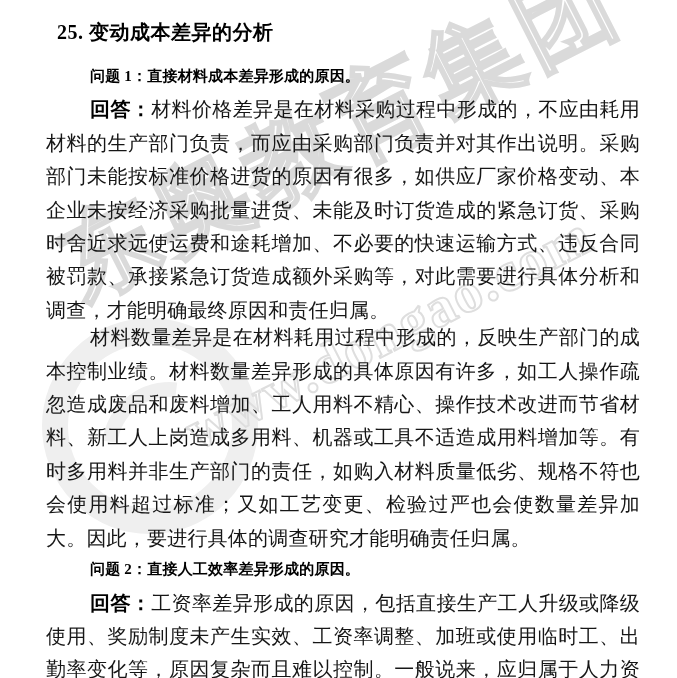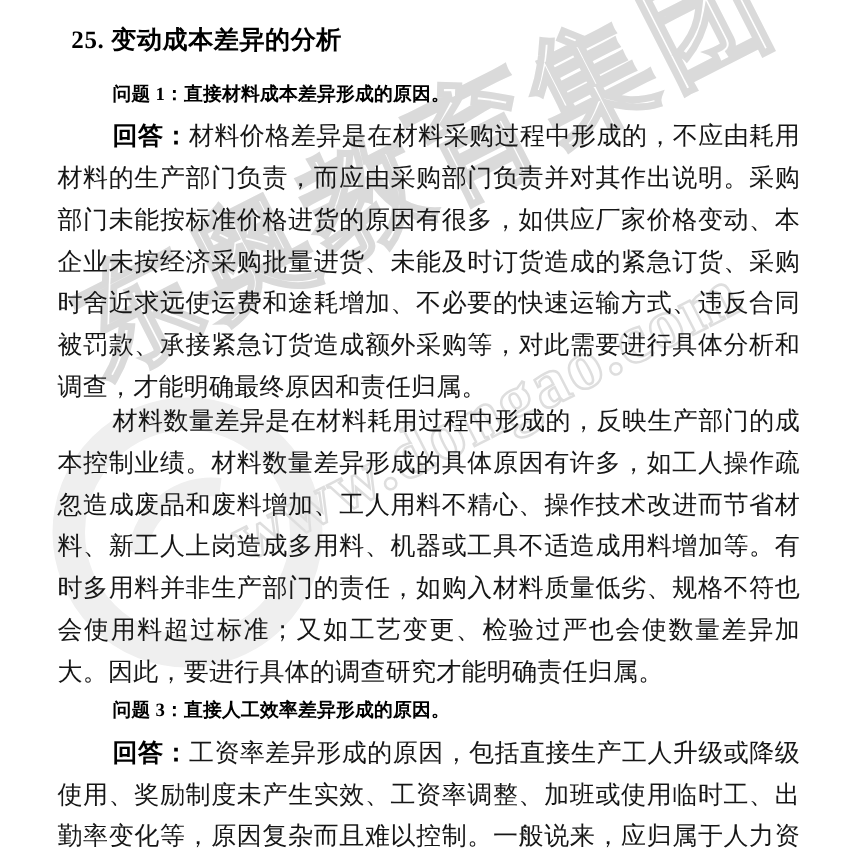--- a/index.html
+++ b/index.html
@@ -79,18 +79,18 @@
   </div>
 
   <div class="content">
 
     <h1 class="doc-title">25. 变动成本差异的分析</h1>
 
     <h2 class="q-heading q1">问题 1：直接材料成本差异形成的原因。</h2>
     <p class="para"><b class="answer-prefix">回答：</b><span>材料价格差异是在材料采购过程中形成的，不应由耗用材料的生产部门负责，而应由采购部门负责并对其作出说明。采购部门未能按标准价格进货的原因有很多，如供应厂家价格变动、本企业未按经济采购批量进货、未能及时订货造成的紧急订货、采购时舍近求远使运费和途耗增加、不必要的快速运输方式、违反合同被罚款、承接紧急订货造成额外采购等，对此需要进行具体分析和调查，才能明确最终原因和责任归属。</span></p>
     <p class="para"><span>材料数量差异是在材料耗用过程中形成的，反映生产部门的成本控制业绩。材料数量差异形成的具体原因有许多，如工人操作疏忽造成废品和废料增加、工人用料不精心、操作技术改进而节省材料、新工人上岗造成多用料、机器或工具不适造成用料增加等。有时多用料并非生产部门的责任，如购入材料质量低劣、规格不符也会使用料超过标准；又如工艺变更、检验过严也会使数量差异加大。因此，要进行具体的调查研究才能明确责任归属。</span></p>
 
-    <h2 class="q-heading q2">问题 3：直接人工效率差异形成的原因。</h2>
+    <h2 class="q-heading q2">问题 2：直接人工效率差异形成的原因。</h2>
 
     <p class="para"><b class="answer-prefix">回答：</b><span>工资率差异形成的原因，包括直接生产工人升级或降级使用、奖励制度未产生实效、工资率调整、加班或使用临时工、出勤率变化等，原因复杂而且难以控制。一般说来，应归属于人力资源部门管理，差异的具体原因会涉及生产部门或其他部门。</span></p>
 
   </div>
 </div>
 
 </body></html>

